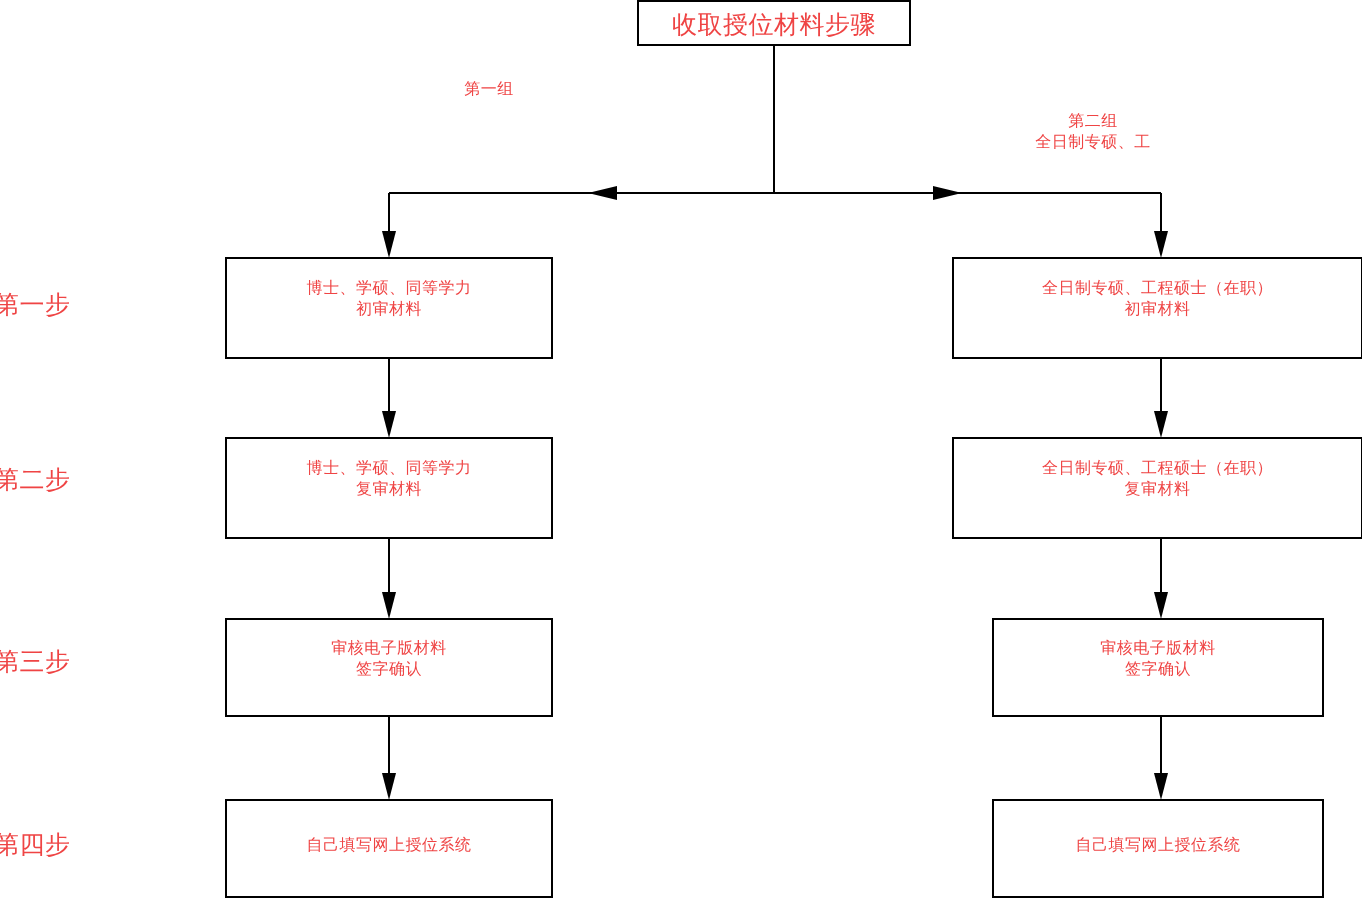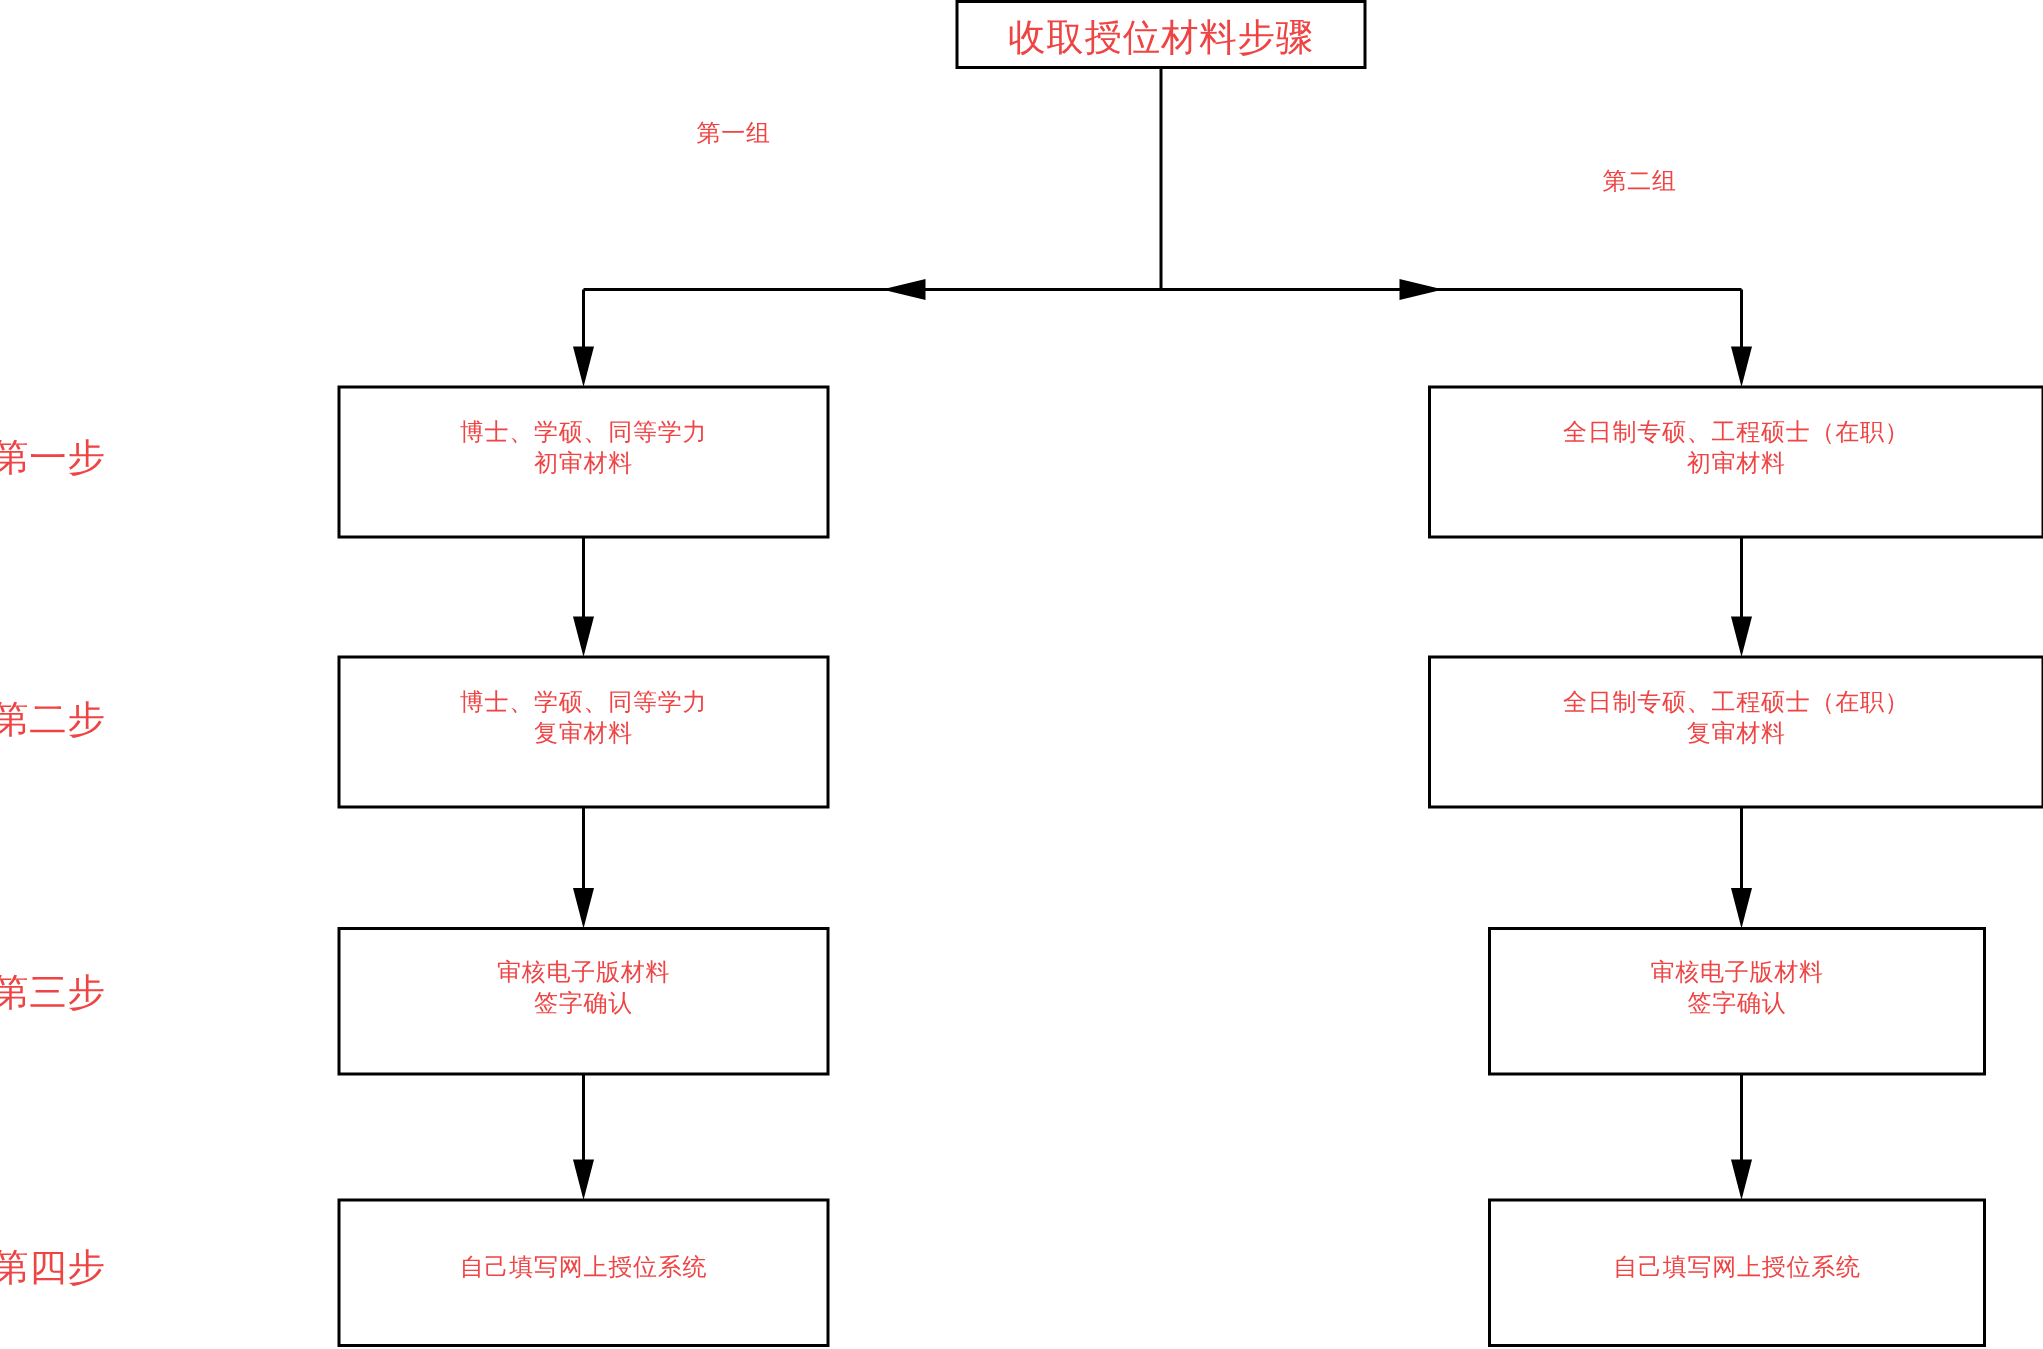--- a/index.html
+++ b/index.html
@@ -118,20 +118,21 @@
   </svg>
 
   <div class="txt title-label" style="left:638px; top:8px; width:272px;">收取授位材料步骤</div>
 
   <div class="txt group-label" style="left:374px; top:78px; width:230px;">
     <span class="line2">第一组</span>
   </div>
 
   <div class="txt group-label" style="left:963px; top:82px; width:260px;margin-top:28px;">
     <span class="line2">第二组</span>
+    <span class="line2">全日制专硕、工</span>
   </div>
 
   <div class="txt step-label" style="left:-6px; top:288px;">第一步</div>
   <div class="txt step-label" style="left:-6px; top:463px;">第二步</div>
   <div class="txt step-label" style="left:-6px; top:645px;">第三步</div>
   <div class="txt step-label" style="left:-6px; top:828px;">第四步</div>
 
   <div class="txt box-label" style="left:226px; top:277px; width:326px;">
     <span class="line2">博士、学硕、同等学力</span>
     <span class="line2">初审材料</span>

